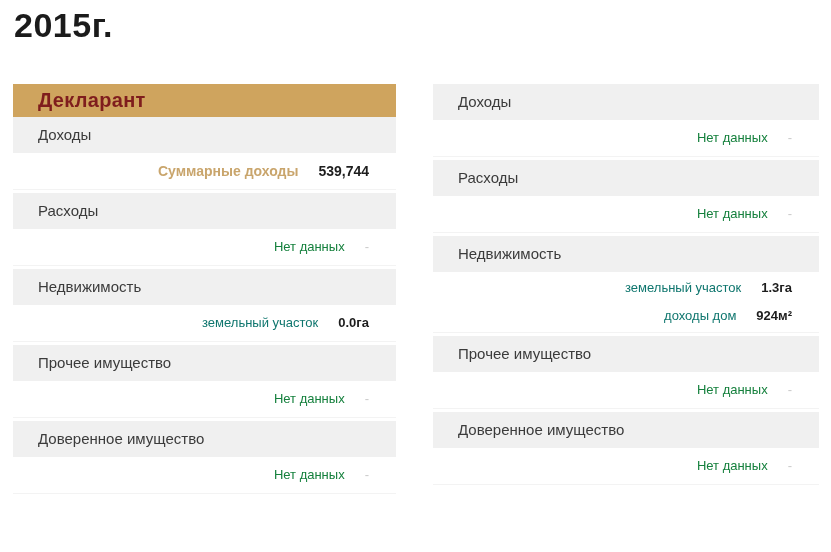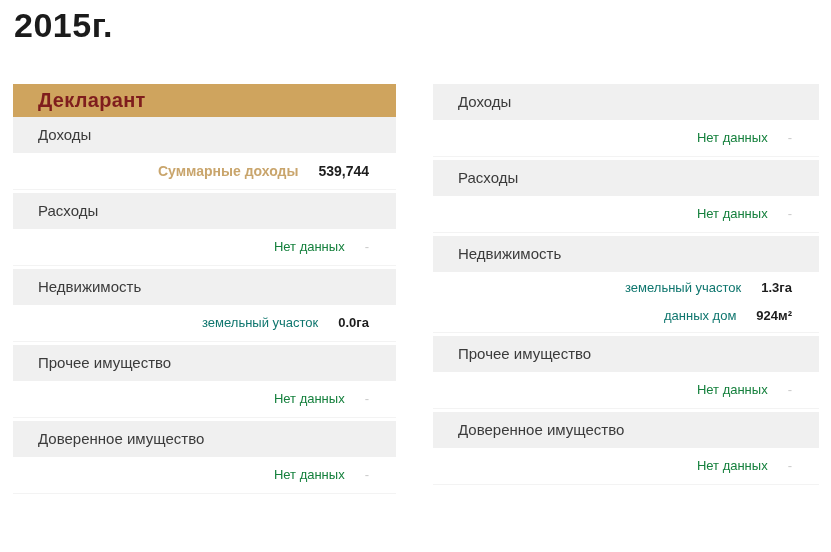--- a/index.html
+++ b/index.html
@@ -149,21 +149,21 @@
     </div>
 
     <div class="section">
       <div class="section-title">Недвижимость</div>
       <div class="rows rows--multi">
         <div class="row">
           <span class="row-name">земельный участок</span>
           <span class="row-value">1.3га</span>
         </div>
         <div class="row">
-          <span class="row-name">данных дом</span>
+          <span class="row-name">доходы дом</span>
           <span class="row-value">924м²</span>
         </div>
       </div>
     </div>
 
     <div class="section">
       <div class="section-title">Прочее имущество</div>
       <div class="rows">
         <div class="row row--empty">
           <span class="row-name">Нет данных</span>

